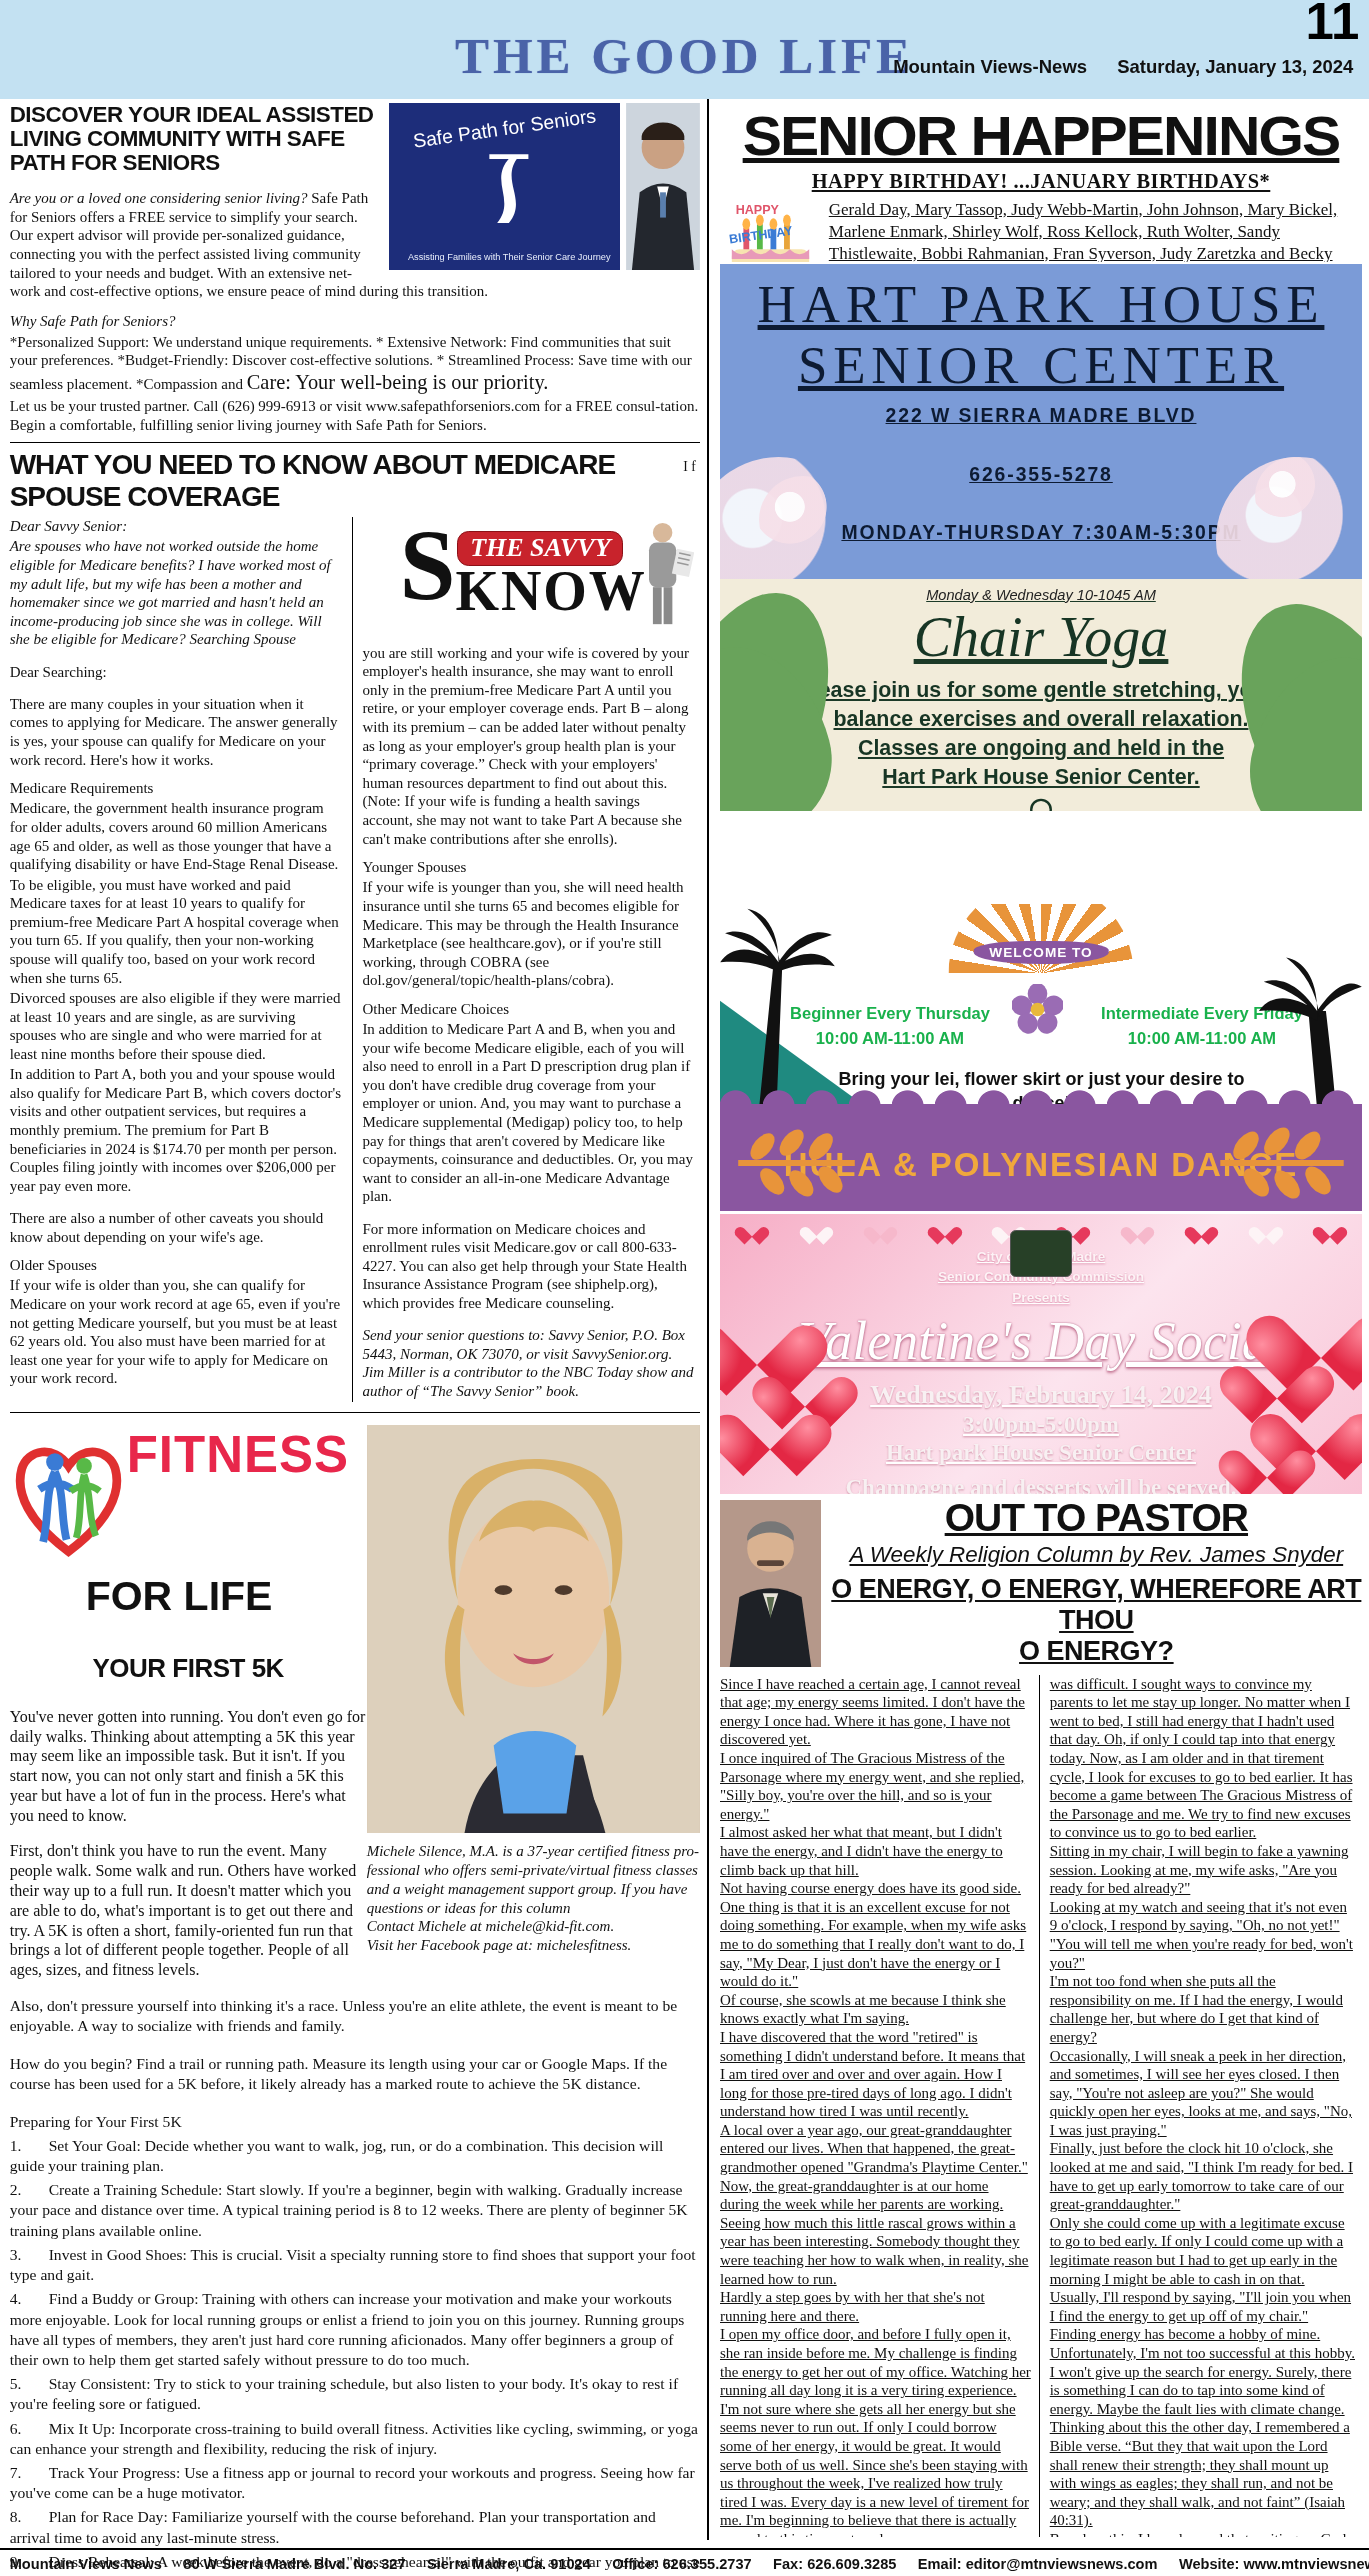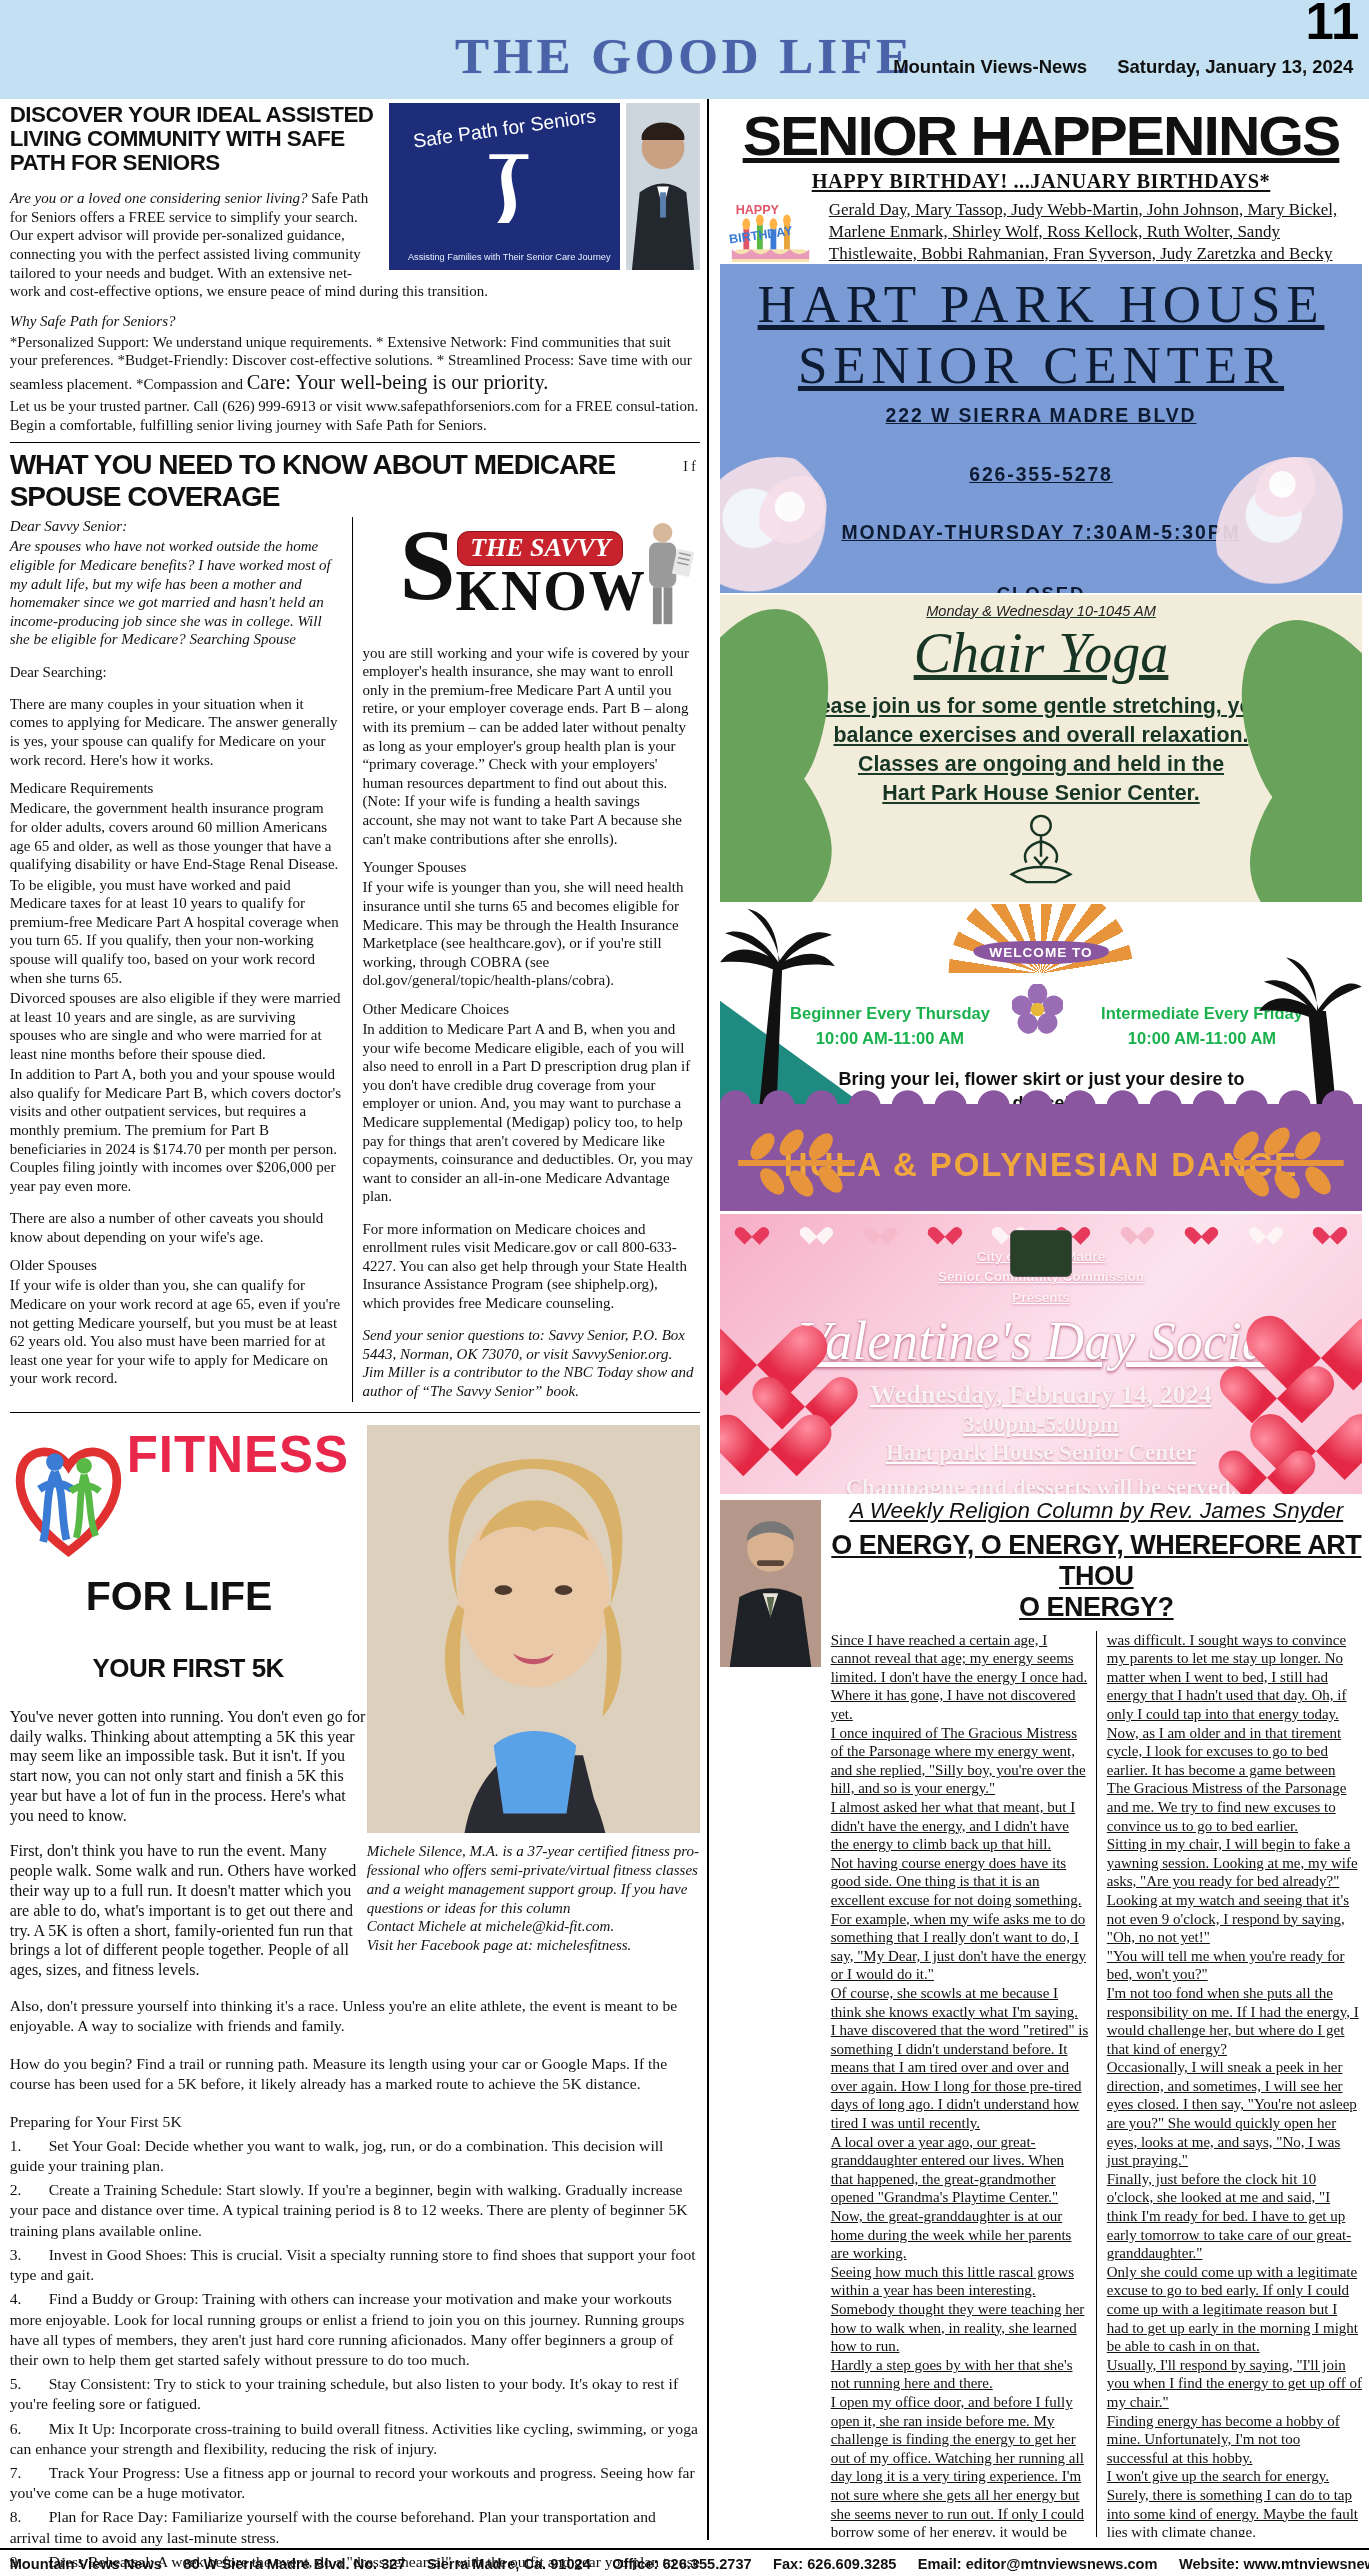--- a/index.html
+++ b/index.html
@@ -322,21 +322,21 @@
         <span>626-355-5278</span><br>
         <span>MONDAY-THURSDAY 7:30AM-5:30PM</span></div>
       <div class="closed pre">CLOSED
 MONDAY, JANUARY 15, 2024</div>
       <div class="blossom" style="left:-29px; bottom:-39px; width:175px; height:175px;"></div>
       <div class="blossom" style="left:39px; bottom:29px; width:88px; height:88px;"></div>
       <div class="blossom" style="right:-19.4px; bottom:-29px; width:165px; height:165px;"></div>
       <div class="blossom" style="right:29px; bottom:58px; width:78px; height:78px;"></div>
     </div>
 
-    <div class="adbox yoga" style="top:492px; height:307px;">
+    <div class="adbox yoga" style="top:476px; height:232px;">
       <div class="leaf" style="left:-39px; top:9.7px; width:146px; height:214px; transform:rotate(20deg);"></div>
       <div class="leaf" style="left:-58px; bottom:-29px; width:165px; height:194px; transform:rotate(-15deg);"></div>
       <div class="leaf" style="right:-39px; top:19.4px; width:156px; height:224px; transform:rotate(-25deg);"></div>
       <div class="leaf" style="right:-49px; bottom:-39px; width:156px; height:194px; transform:rotate(15deg);"></div>
       <div class="sched">Monday  &amp;  Wednesday      10-1045 AM</div>
       <div class="t">Chair Yoga</div>
       <div class="b pre">Please join us for some gentle stretching, yoga,
 balance exercises and overall relaxation.
 Classes are ongoing and held in the
 Hart Park House Senior Center.</div>
@@ -442,20 +442,21 @@
         <svg width="101" height="167" viewBox="0 0 104 172">
           <rect width="104" height="172" fill="#b5988a"></rect>
           <circle cx="52" cy="50" r="24" fill="#d9b291"></circle>
           <path d="M52 22 a24 18 0 0 1 24 20 l-6 -4 a40 40 0 0 0 -36 0 l-6 4 a24 18 0 0 1 24 -20" fill="#777"></path>
           <rect x="38" y="62" width="28" height="6" rx="3" fill="#5a4438"></rect>
           <path d="M10 172 L20 100 Q52 82 84 100 L94 172 Z" fill="#1e2126"></path>
           <path d="M44 96 L52 120 L60 96 Z" fill="#e8e4da"></path>
           <path d="M48 100 l8 0 l-4 22 Z" fill="#5a6b4e"></path>
         </svg>
       </div>
+      <div class="pastor-title">OUT TO PASTOR</div>
       <div class="pastor-sub">A Weekly Religion Column by Rev. James Snyder</div>
       <div class="pastor-head pre">O ENERGY, O ENERGY, WHEREFORE ART THOU
 O ENERGY?</div>
       <div class="pastor-cols">
         <div class="c1">
           <p>Since I have reached a certain age, I cannot reveal that age; my energy seems limited. I don't have the energy I once had. Where it has gone, I have not discovered yet.</p>
           <p>I once inquired of The Gracious Mistress of the Parsonage where my energy went, and she replied, "Silly boy, you're over the hill, and so is your energy."</p>
           <p>  I almost asked her what that meant, but I didn't have the energy, and I didn't have the energy to climb back up that hill.</p>
           <p>  Not having course energy does have its good side. One thing is that it is an excellent excuse for not doing something. For example, when my wife asks me to do something that I really don't want to do, I say, "My Dear, I just don't have the energy or I would do it."</p>
           <p>Of course, she scowls at me because I think she knows exactly what I'm saying.</p>

